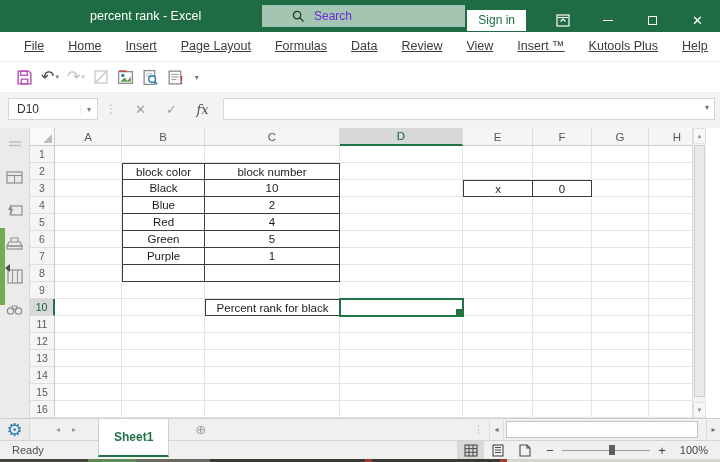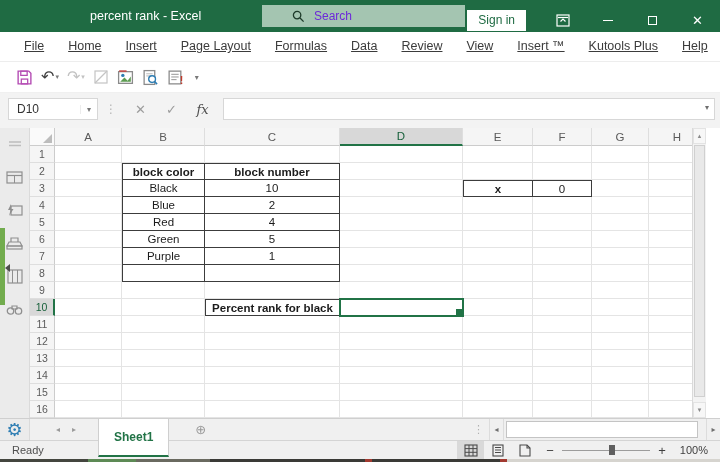--- a/index.html
+++ b/index.html
@@ -57,21 +57,21 @@
     border-left:9px solid transparent;border-bottom:9px solid #bdbdbd;}
   .colh{background:#f5f5f5;border-right:1px solid #dedede;border-bottom:1px solid #cccccc;
     font-size:11.5px;color:#5a5a5a;display:flex;align-items:center;justify-content:center;cursor:pointer;}
   .colh.active{background:#d8d8d8;color:#17603a;border-bottom:2px solid #217346;}
   .rowh{background:#f5f5f5;border-right:1px solid #cccccc;border-bottom:1px solid #dedede;
     font-size:10.5px;color:#5a5a5a;display:flex;align-items:center;justify-content:center;cursor:pointer;}
   .rowh.active{background:#d8d8d8;color:#17603a;border-right:2px solid #217346;}
   .cell{background:#fff;border-right:1px solid #e4e4e4;border-bottom:1px solid #e4e4e4;
     font-size:11.5px;color:#1b1b1b;display:flex;align-items:center;justify-content:center;
     white-space:nowrap;overflow:hidden;cursor:cell;}
-  .cell.bold{font-weight:bold;}
+  .cell.bold{font-weight:normal;}
   .cell.sel{outline:2px solid #217346;outline-offset:-1px;position:relative;z-index:3;}
   .cell.sel::after{content:"";position:absolute;right:-1px;bottom:-1px;width:6px;height:6px;
     background:#217346;border:1px solid #fff;}
   .vscroll{width:14px;background:#f3f3f3;position:relative;border-left:1px solid #dadada;}
   .vs-arr{position:absolute;left:0;width:13px;height:16px;display:flex;align-items:center;justify-content:center;
     font-size:6px;color:#8a8a8a;background:#f7f7f7;border:1px solid #e3e3e3;cursor:pointer;}
   .vs-up{top:0;} .vs-down{bottom:0;}
   .vthumb{position:absolute;left:1px;top:17px;width:11px;height:252px;background:#e9e9e9;border:1px solid #d0d0d0;cursor:grab;}
   
   .tabbar{height:22px;background:#f0f0f0;border-top:1px solid #cfcfcf;display:flex;align-items:stretch;position:relative;}

